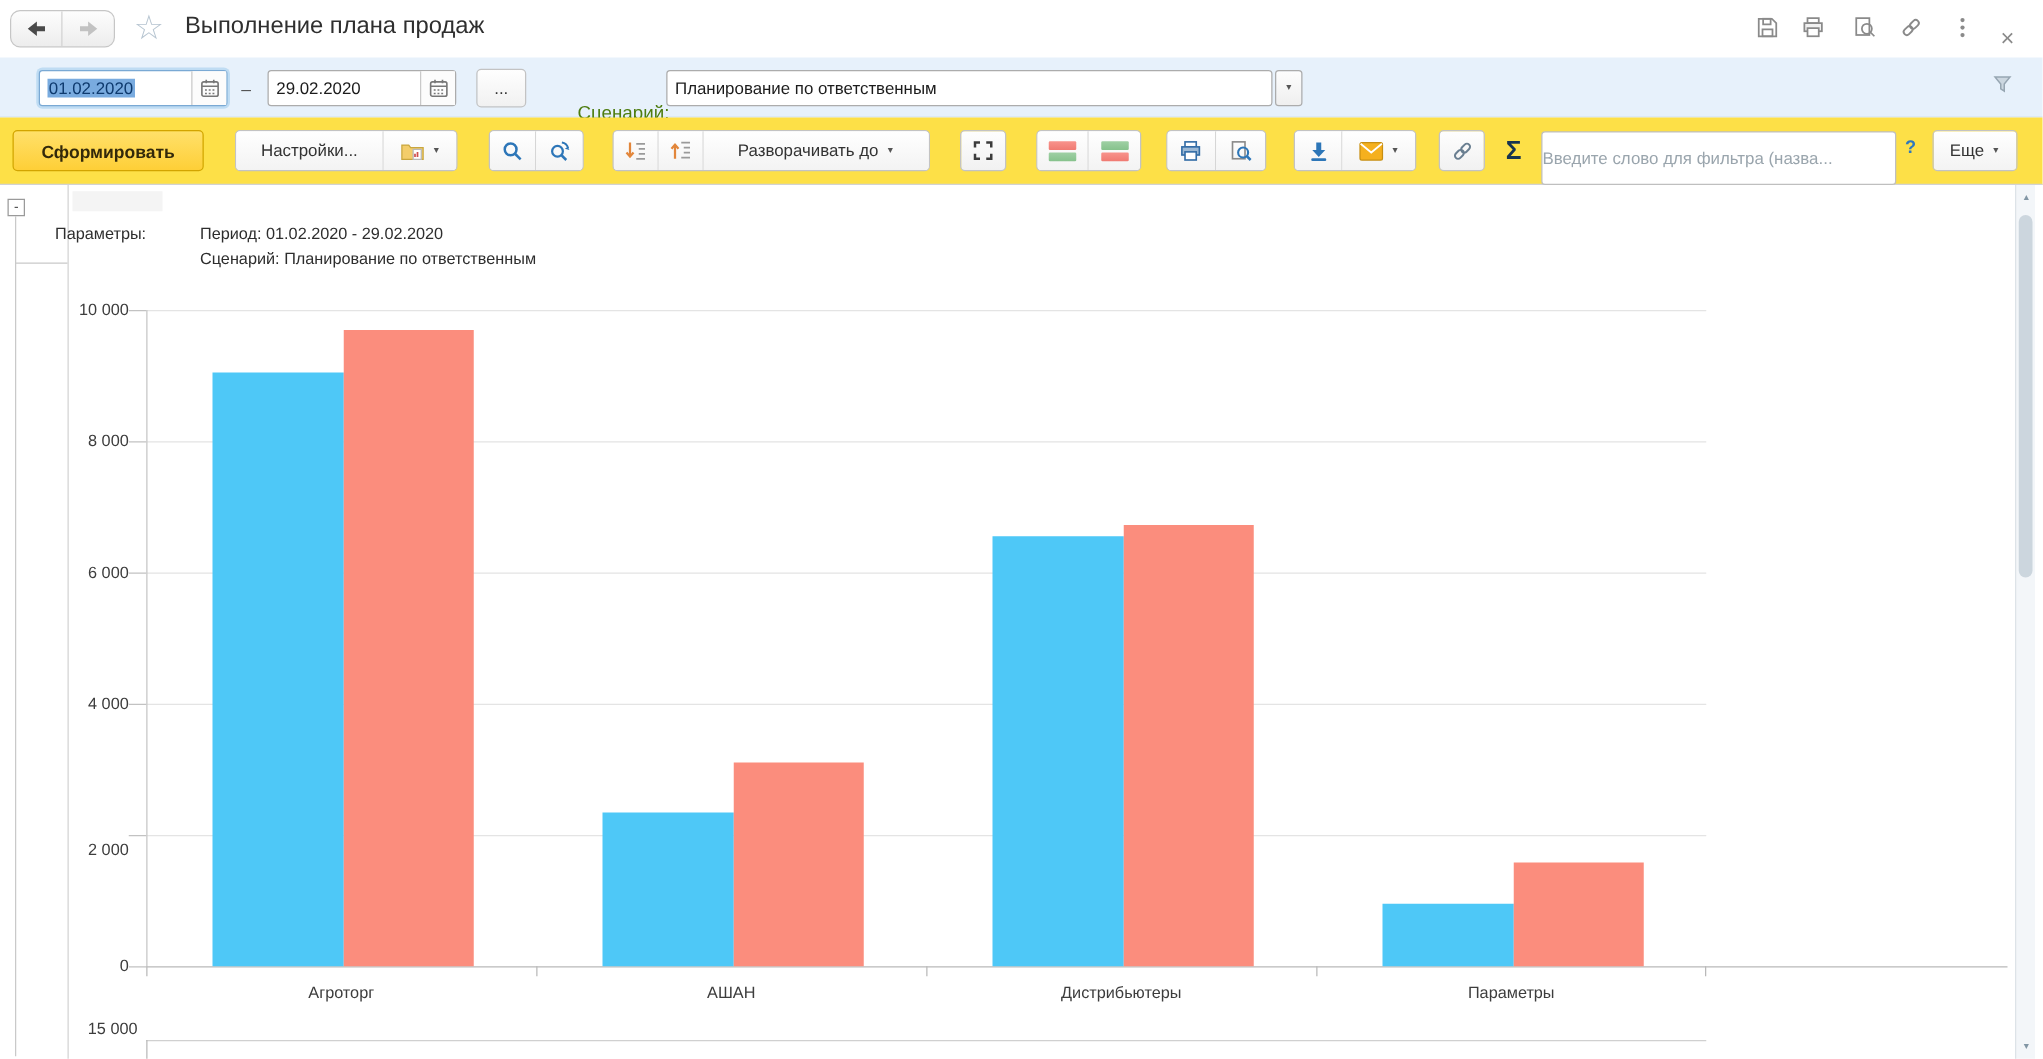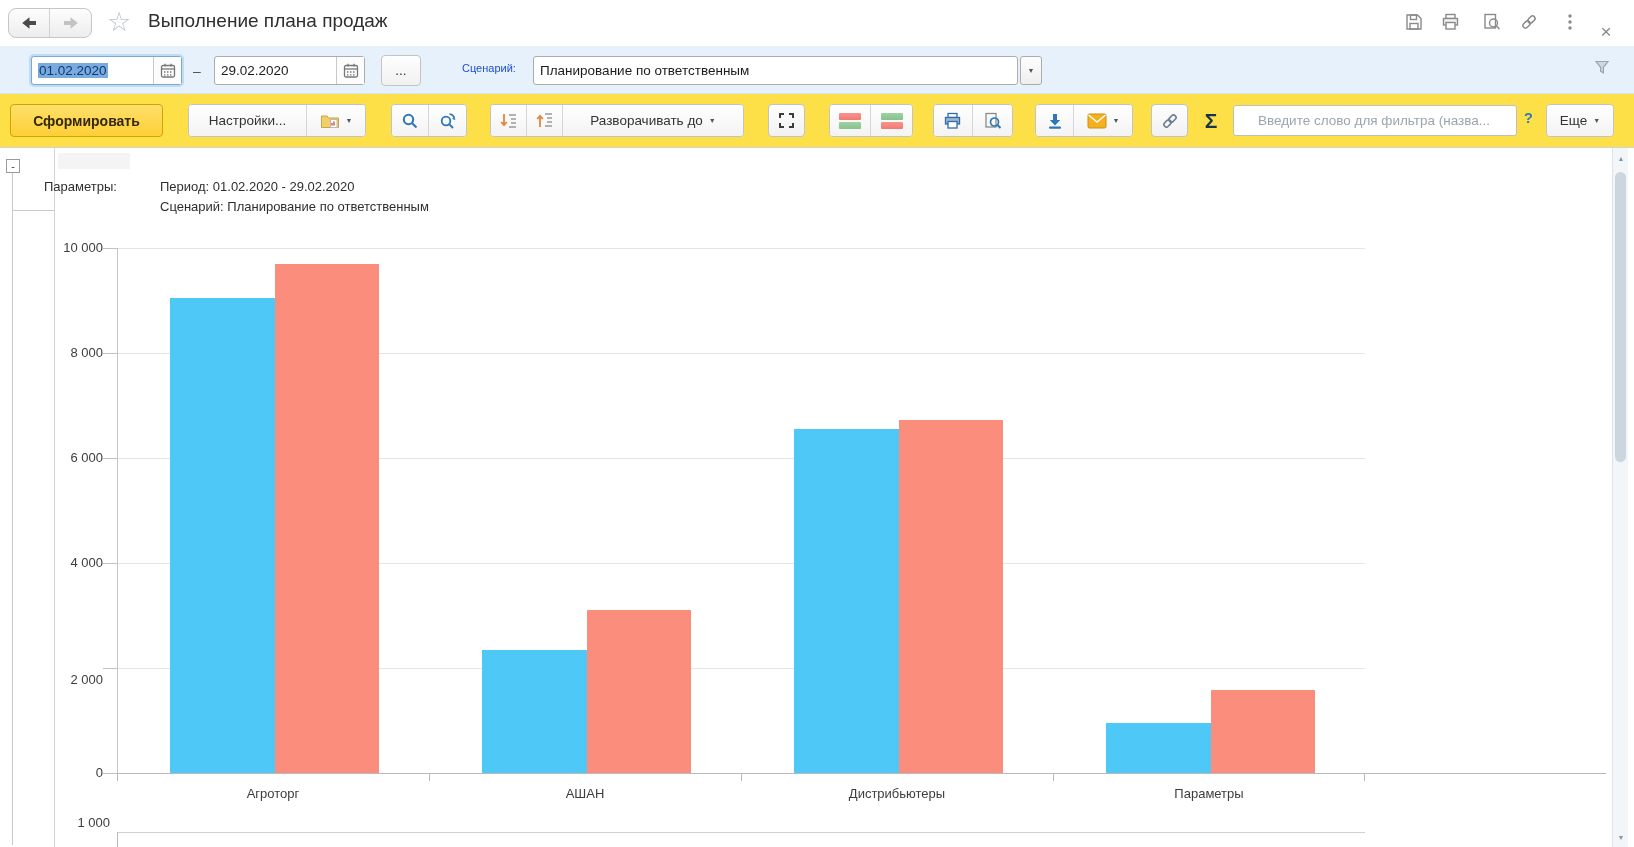--- a/index.html
+++ b/index.html
@@ -25,21 +25,21 @@
                background:#e7f1fb; border-bottom:1px solid #d9e6f2; }
   .field { position:absolute; top:10px; height:29px; background:#fff;
            border:1px solid #acacac; border-radius:3px; display:flex; align-items:center;
            font-size:13.5px; color:#1c1c1c; }
   .field.focused { border-color:#7aa9d4; box-shadow:0 0 0 2px #bfdcf3; }
   .field .val { flex:1; padding:0 6px; white-space:nowrap; overflow:hidden; }
   .sel-text { background:#79abdf; color:#0e3a6e; padding:1px 1px; }
   .cal-btn { width:28px; align-self:stretch; border-left:1px solid #c9c9c9; display:flex;
              align-items:center; justify-content:center; background:#fcfcfc; cursor:pointer; }
   .dash { position:absolute; top:17px; font-size:14px; color:#555; }
-  .lbl { position:absolute; font-size:11px; color:#1d4ed8; }
+  .lbl { position:absolute; font-size:15px; color:#4d7c0f;margin-top:20px; }
   .btn { position:absolute; display:flex; align-items:center; justify-content:center; gap:6px;
          background:linear-gradient(#fefefe,#f1f1f1); border:1px solid #c3c3c3; border-radius:4px;
          font-size:13.5px; color:#333; cursor:pointer; font-family:inherit; }
   .btn.primary { background:linear-gradient(#ffe06a,#fecf37); border-color:#d2a400;
                  font-weight:600; font-size:14px; color:#33290a; }
   .dd-btn { position:absolute; top:10px; width:22px; height:29px; border:1px solid #acacac;
             border-radius:3px; background:linear-gradient(#fdfdfd,#efefef); display:flex;
             align-items:center; justify-content:center; cursor:pointer; }
   .caret { font-size:7px; color:#555; line-height:1; }
   .funnel { position:absolute; top:12px; cursor:pointer; }
@@ -49,22 +49,22 @@
              border-bottom:1px solid #d2d2d2; }
   .btn-group { position:absolute; top:10px; height:33px; display:flex;
                border:1px solid #c3c3c3; border-radius:4px; background:#fff; overflow:hidden; }
   .seg { display:flex; align-items:center; justify-content:center; gap:6px; height:100%;
          border:none; border-right:1px solid #d6d6d6; background:linear-gradient(#fff,#f3f3f3);
          font-size:13.5px; color:#333; cursor:pointer; font-family:inherit;text-align:right; }
   .seg:last-child { border-right:none; }
   .flat { position:absolute; border:none; background:none; display:flex; align-items:center;
           justify-content:center; cursor:pointer; }
   .sigma { font-size:21px; font-weight:700; color:#17344f; }
-  .filter-input { position:absolute; left:1233px; top:11px; width:284px; height:31px;
-                  border:1px solid #bfbfbf; border-radius:3px; padding:0 24px; font-size:13.5px;
+  .filter-input { position:absolute; left:1233px; top:11px; width:284px; height:43px;
+                  border:1px solid #bfbfbf; border-radius:3px; padding:0 0; font-size:13.5px;
                   font-family:inherit; color:#333; }
   .filter-input::placeholder { color:#9aa5ad; }
   .help { position:absolute; left:1524px; top:16px; font-size:14.5px; font-weight:700;
           color:#2f78bd; cursor:pointer; }
   .stripe { width:22px; height:7px; border-radius:1px; }
   .stripe.red   { background:linear-gradient(#f8938c,#f07a72); }
   .stripe.green { background:linear-gradient(#9fd0a4,#86c28c); }
 
   
   .report { position:absolute; left:0; top:148px; width:1634px; height:699px; background:#fff; }
@@ -398,21 +398,21 @@
       <div class="bar" style="left: 469.5px; width: 104.5px; top: 362.25px; height: 162.75px; background: rgb(251, 141, 125);"></div>
       <div class="xlabel" style="left: 624px; width: 312px;">Дистрибьютеры</div>
       <div class="bar" style="left: 677px; width: 104.5px; top: 181.125px; height: 343.875px; background: rgb(78, 200, 247);"></div>
       <div class="bar" style="left: 781.5px; width: 104.5px; top: 172.2px; height: 352.8px; background: rgb(251, 141, 125);"></div>
       <div class="xlabel" style="left: 936px; width: 312px;">Параметры</div>
       <div class="bar" style="left: 989px; width: 104.5px; top: 475.125px; height: 49.875px; background: rgb(78, 200, 247);"></div>
       <div class="bar" style="left: 1093.5px; width: 104.5px; top: 442.05px; height: 82.95px; background: rgb(251, 141, 125);"></div>
     </div>
 
 
-  <div class="next-tick-label">1 000</div>
+  <div class="next-tick-label">15 000</div>
   <div class="next-line"></div>
   <div class="next-tickmark"></div>
 
   <div class="scrollbar">
     <div class="sb-btn up">▲</div>
     <div class="sb-thumb"></div>
     <div class="sb-btn down">▼</div>
   </div>
 </div>
 

